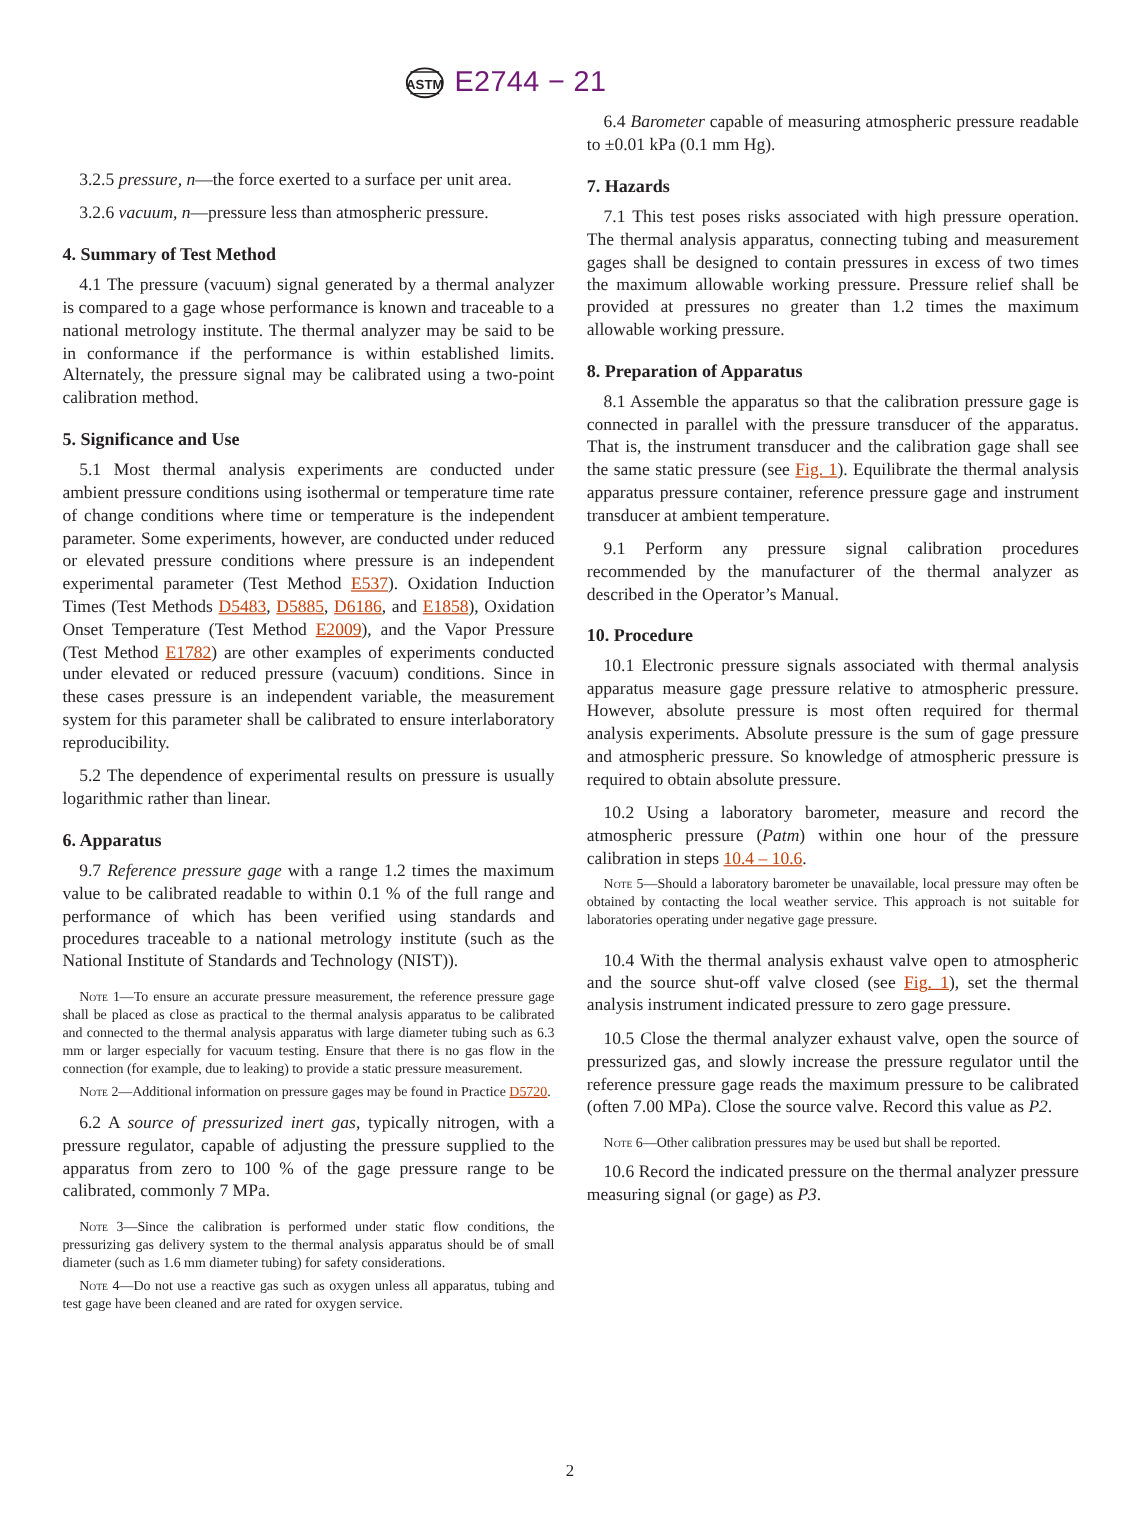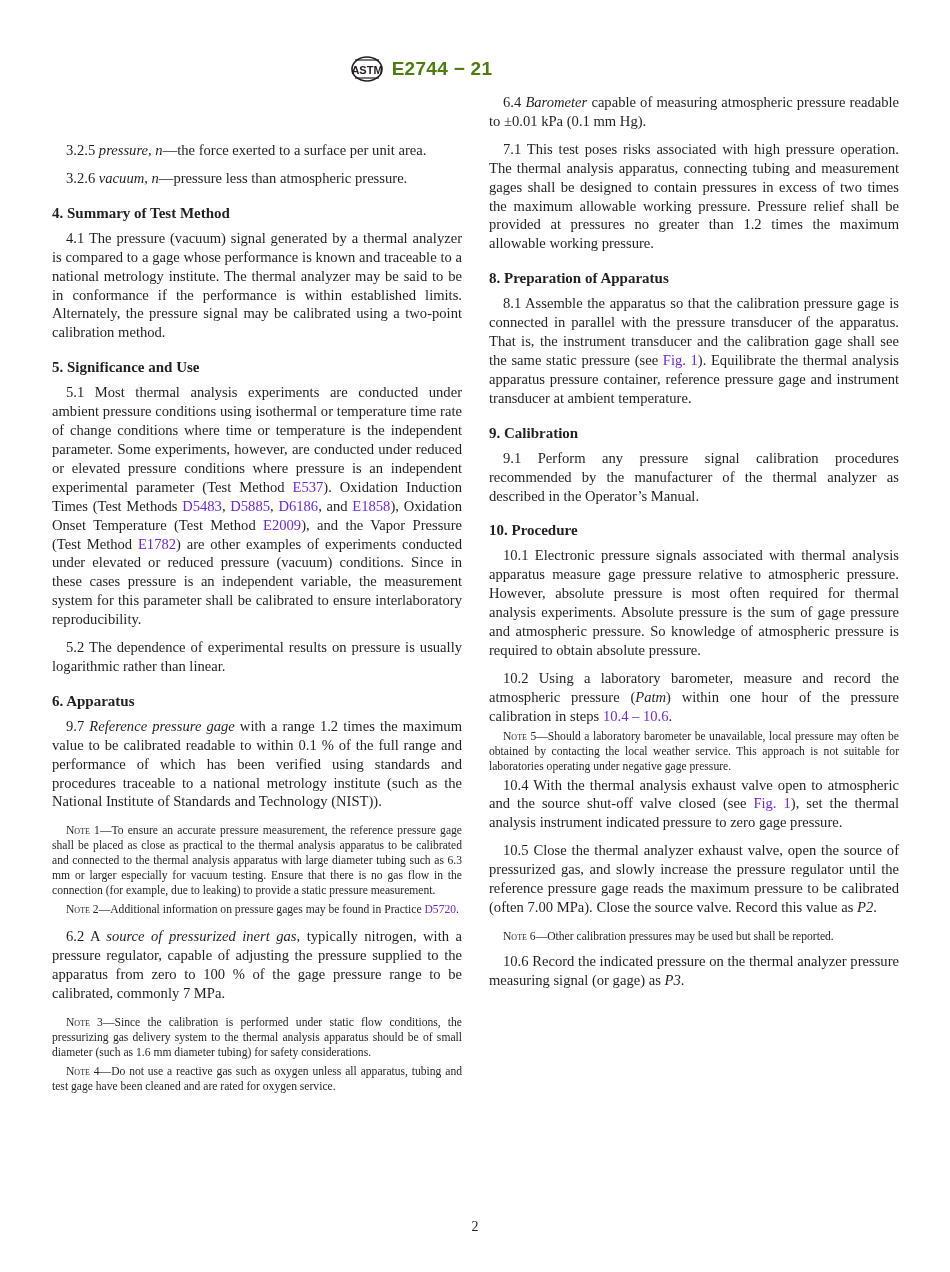--- a/index.html
+++ b/index.html
@@ -1,31 +1,31 @@
 <!DOCTYPE html>
 <html><head>
 <meta charset="utf-8">
 <style>
   html, body { margin:0; padding:0; background:#ffffff; }
   body { width:950px; height:1272px; position:relative; overflow:hidden;
          font-family:"Liberation Serif", "DejaVu Serif", serif; color:#231f20; }
   .header { position:absolute; top:54px; left:0; width:842px; height:30px;
             display:flex; justify-content:center; align-items:center; gap:8px; }
   .logo { width:34px; height:28px; }
-  .designation { font-family:"Liberation Sans", "DejaVu Sans", sans-serif; font-weight:bold;
-                 font-size:19px; letter-spacing:0.3px; color:#4d7c0f; }
+  .designation { font-family:"Liberation Sans", "DejaVu Sans", sans-serif; font-weight:normal;
+                 font-size:24px; letter-spacing:0.3px; color:#701a75; }
   .col { position:absolute; top:93px; width:410px; font-size:14.6px; line-height:18.9px; }
   .col-left { left:52px;margin-top:48px; }
   .col-right { left:489px; }
   p { margin:0 0 9px 0; text-align:justify; text-indent:14px; hyphens:auto; }
   h2 { font-size:15px; font-weight:bold; margin:16px 0 6px 0; line-height:19px; }
   .note { font-size:11.6px; line-height:15px; text-align:justify; text-indent:14px; margin:0 0 4px 0; }
   .note-label { font-variant:small-caps; }
   .note-block { margin-top:12px; margin-bottom:10px; }
-  .ref { color:#6d28d9; }
+  .ref { color:#c2410c;text-decoration:underline; }
   i { font-style:italic; }
   .page-num { position:absolute; top:1219px; left:0; width:950px; text-align:center; font-size:14px; }
 </style>
 </head>
 <body>
 
 <div class="header">
   <svg class="logo" viewBox="0 0 34 28">
     <ellipse cx="17" cy="14" rx="15" ry="12" fill="none" stroke="#231f20" stroke-width="1.6"></ellipse>
     <text x="17" y="19" text-anchor="middle" font-family="Liberation Sans, sans-serif" font-weight="bold" font-size="11" fill="#231f20">ASTM</text>
@@ -59,31 +59,31 @@
   <div class="note-block">
     <div class="note"><span class="note-label">Note 3</span><span>—Since the calibration is performed under static flow conditions, the pressurizing gas delivery system to the thermal analysis apparatus should be of small diameter (such as 1.6 mm diameter tubing) for safety considerations.</span></div>
     <div class="note"><span class="note-label">Note 4</span><span>—Do not use a reactive gas such as oxygen unless all apparatus, tubing and test gage have been cleaned and are rated for oxygen service.</span></div>
   </div>
 
 </div>
 
 <div class="col col-right">
   <p><span>6.4 </span><i>Barometer</i><span> capable of measuring atmospheric pressure readable to ±0.01 kPa (0.1 mm Hg).</span></p>
 
+  <h2>7.  Hazards</h2>
   <p>7.1 This test poses risks associated with high pressure operation. The thermal analysis apparatus, connecting tubing and measurement gages shall be designed to contain pressures in excess of two times the maximum allowable working pressure. Pressure relief shall be provided at pressures no greater than 1.2 times the maximum allowable working pressure.</p>
 
   <h2>8.  Preparation of Apparatus</h2>
   <p><span>8.1  Assemble the apparatus so that the calibration pressure gage is connected in parallel with the pressure transducer of the apparatus. That is, the instrument transducer and the calibration gage shall see the same static pressure (see </span><span class="ref">Fig. 1</span><span>). Equilibrate the thermal analysis apparatus pressure container, reference pressure gage and instrument transducer at ambient temperature.</span></p>
 
-  <h2>9.  Calibration</h2>
   <p>9.1  Perform any pressure signal calibration procedures recommended by the manufacturer of the thermal analyzer as described in the Operator’s Manual.</p>
 
   <h2>10.  Procedure</h2>
   <p>10.1 Electronic pressure signals associated with thermal analysis apparatus measure gage pressure relative to atmospheric pressure. However, absolute pressure is most often required for thermal analysis experiments. Absolute pressure is the sum of gage pressure and atmospheric pressure. So knowledge of atmospheric pressure is required to obtain absolute pressure.</p>
   <p style="margin-bottom:3px"><span>10.2  Using a laboratory barometer, measure and record the atmospheric pressure (</span><i>Patm</i><span>) within one hour of the pressure calibration in steps </span><span class="ref">10.4 – 10.6</span><span>.</span></p>
-  <div class="note" style="margin-bottom:2px"><span class="note-label">Note 5</span><span>—Should a laboratory barometer be unavailable, local pressure may often be obtained by contacting the local weather service. This approach is not suitable for laboratories operating under negative gage pressure.</span></div>
+  <div class="note" style="margin-bottom:18px"><span class="note-label">Note 5</span><span>—Should a laboratory barometer be unavailable, local pressure may often be obtained by contacting the local weather service. This approach is not suitable for laboratories operating under negative gage pressure.</span></div>
   <p><span>10.4 With the thermal analysis exhaust valve open to atmospheric and the source shut-off valve closed (see </span><span class="ref">Fig. 1</span><span>), set the thermal analysis instrument indicated pressure to zero gage pressure.</span></p>
   <p><span>10.5 Close the thermal analyzer exhaust valve, open the source of pressurized gas, and slowly increase the pressure regulator until the reference pressure gage reads the maximum pressure to be calibrated (often 7.00 MPa). Close the source valve. Record this value as </span><i>P2</i><span>.</span></p>
   <div class="note" style="margin:12px 0 8px 0"><span class="note-label">Note 6</span><span>—Other calibration pressures may be used but shall be reported.</span></div>
   <p><span>10.6 Record the indicated pressure on the thermal analyzer pressure measuring signal (or gage) as </span><i>P3</i><span>.</span></p>
 </div>
 
 <div class="page-num">2</div>
 
 </body></html>

